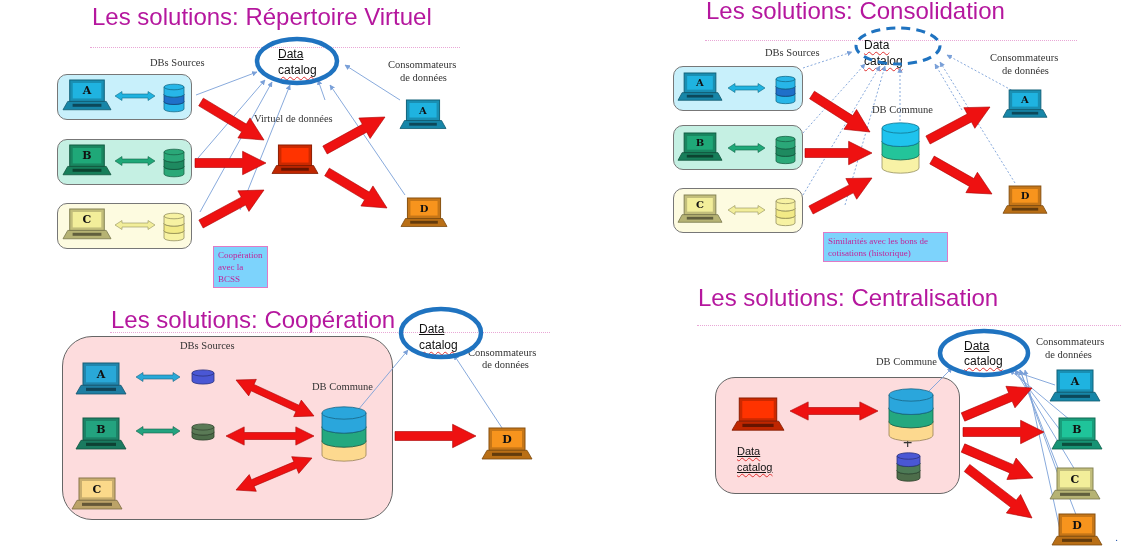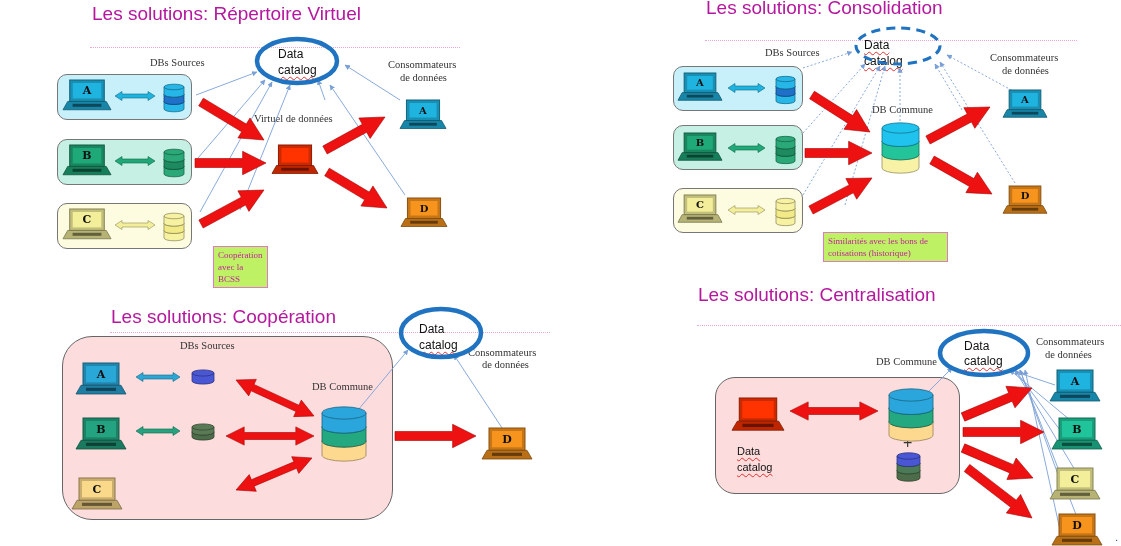--- a/index.html
+++ b/index.html
@@ -1,23 +1,23 @@
 <!DOCTYPE html>
 <html><head>
 <meta charset="utf-8">
 <style>
   html, body { margin: 0; padding: 0; background: #ffffff; }
   body { width: 1121px; height: 546px; position: relative; overflow: hidden; font-family: "DejaVu Serif", serif; }
   .panel { position: absolute; }
-  .title { position: absolute; font-family: "Liberation Sans", sans-serif; color: #b5179e; font-size: 19px; white-space: nowrap; }
+  .title { position: absolute; font-family: "Liberation Sans", sans-serif; color: #b5179e; font-size: 24px; white-space: nowrap; }
   .rule { position: absolute; height: 0; border-top: 1px dotted #e9a7d6; }
   .lbl { position: absolute; font-family: "Liberation Serif", serif; font-size: 10.5px; color: #333; text-align: center; line-height: 13px; white-space: nowrap; }
-  .cat-text { position: absolute; font-family: "Liberation Sans", sans-serif; font-size: 12px; color: #111; line-height: 16px; }
+  .cat-text { position: absolute; font-family: "Liberation Sans", sans-serif; font-size: 12px; color: #111; line-height: 16px; text-decoration: underline; }
   .squig { text-decoration: underline wavy #e03030; text-decoration-thickness: 1px; text-underline-offset: 2px; }
-  .note { position: absolute; font-family: "Liberation Serif", serif; font-size: 9px; color: #c0249a; border: 1px solid #e07ac6; background: #bef264; padding: 2px 4px; line-height: 12px; }
+  .note { position: absolute; font-family: "Liberation Serif", serif; font-size: 9px; color: #c0249a; border: 1px solid #e07ac6; background: #7dd3fc; padding: 2px 4px; line-height: 12px; }
   .srcbox { position: absolute; border: 1.5px solid #777; border-radius: 10px; }
   .bigbox { position: absolute; border: 1.5px solid #666; background: #fddcdd; }
   svg.overlay { position: absolute; left: 0; top: 0; }
   .plus { position: absolute; font-family: "Liberation Sans", sans-serif; font-size: 16px; color: #333; }
   .dot { position: absolute; font-size: 10px; color: #2255aa; }
 </style>
 </head>
 <body>
 
 <div class="panel">

